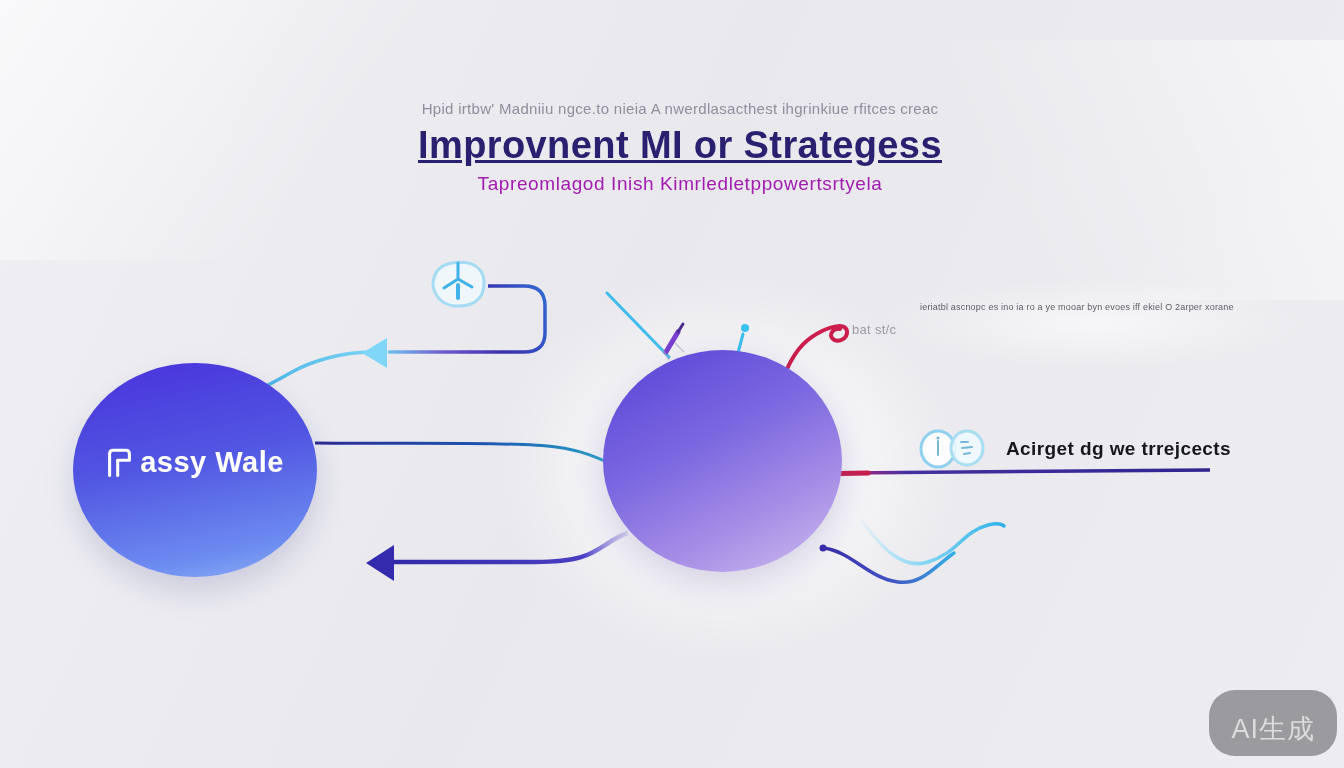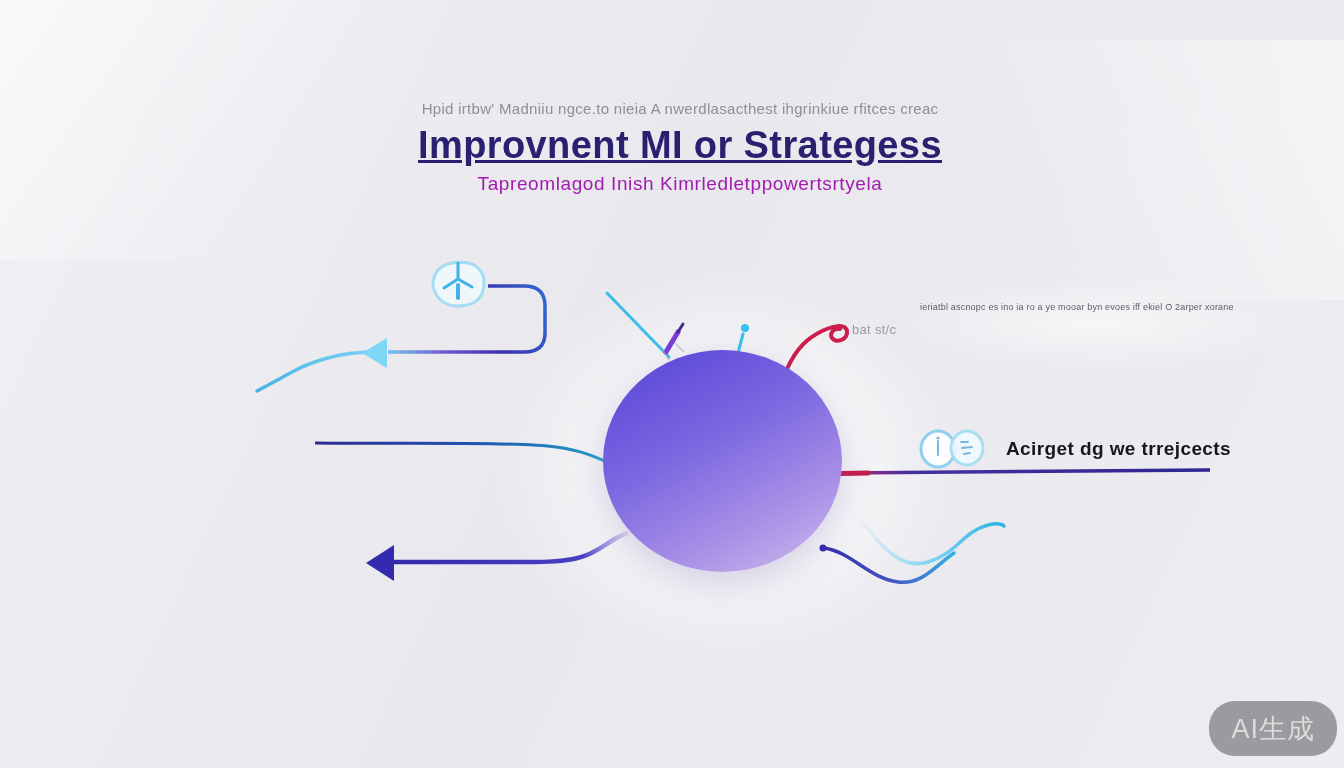--- a/index.html
+++ b/index.html
@@ -42,21 +42,21 @@
   .note-line1 { position:absolute; left:920px; top:302px; width:372px; font-size:9px; color:#5c5c66; letter-spacing:.2px; white-space:nowrap; }
   .note-line2 { position:absolute; left:920px; top:321px; width:400px; font-size:9.5px; color:#4a4a55; letter-spacing:.2px; white-space:nowrap; }
   .note-hl { color:#c06ad4; font-weight:700; }
 
   .rlist-row { position:absolute; display:flex; align-items:center; gap:16px; cursor:default; }
   .rlist-row1 { left:918px; top:428px; }
   .rlist-row2 { left:918px; top:474px; }
   .rlist-label { font-size:19px; font-weight:700; color:#16161f; letter-spacing:.4px; white-space:nowrap; }
   .rlist-label2 { font-size:20px; }
 
-  .watermark { position:absolute; right:7px; bottom:12px; padding:10px 22px 9px;
+  .watermark { position:absolute; right:7px; bottom:12px; padding:21px 22px 9px;
     background: rgba(142,142,147,.88); border-radius:26px;
     color:#dcdcdc; font-size:27px; font-weight:500; letter-spacing:1px; }
 
   svg.lines { position:absolute; inset:0; pointer-events:none; }
 </style>
 </head>
 <body>
 
 <div class="stage">
 
@@ -173,20 +173,31 @@
         <path d="M755,461 C748,472 750,481 757,486 C763,488 768,483 770,472 C771,465 768,460 762,459 C759,459 757,460 755,461 Z"></path>
         <path d="M758,484 L757,489"></path>
       </g>
       <g>
         <path d="M711,497 C697,497 692,502 692,509 C692,516 699,518 704,516 C709,514 709,508 705,507 L697,510"></path>
         <path d="M693,514 Q688,520 696,522"></path>
       </g>
     </g>
   </svg>
 
+  <div class="node node-left">
+    <div class="node-left-label">
+      <svg width="27" height="32" viewBox="0 0 30 34">
+        <g stroke="#ffffff" stroke-width="3.4" fill="none" stroke-linecap="round" stroke-linejoin="round">
+          <path d="M4,32 L4,8 Q4,4 8,4 L22,4 Q26,4 26,8 L26,15 L13,15"></path>
+          <path d="M13,15 L13,32"></path>
+        </g>
+      </svg>
+      <span>assy Wale</span>
+    </div>
+  </div>
 
   <div class="node node-center"></div>
 
   <div class="note-label">bat st/c</div>
   <div class="note-line1">ieriatbl ascnopc es ino ia ro a ye mooar byn evoes iff ekiel O 2arper xorane</div>
 
   <div class="rlist-row rlist-row1">
     <svg width="72" height="42" viewBox="0 0 72 42">
       <ellipse cx="20" cy="21" rx="17" ry="18" fill="#fdfdff" stroke="#8fd0ee" stroke-width="3"></ellipse>
       <ellipse cx="49" cy="20" rx="16" ry="17" fill="rgba(240,250,255,.85)" stroke="#a8ddf2" stroke-width="3"></ellipse>

